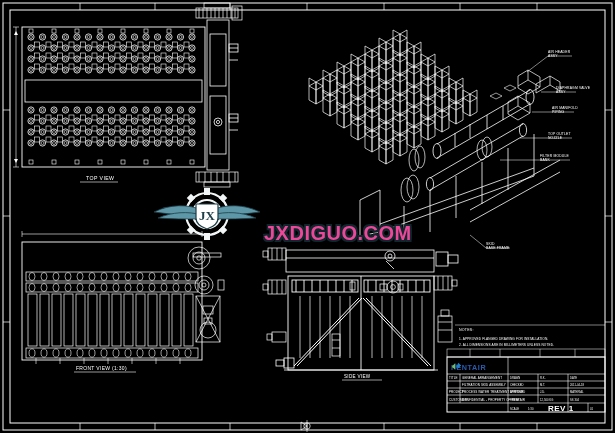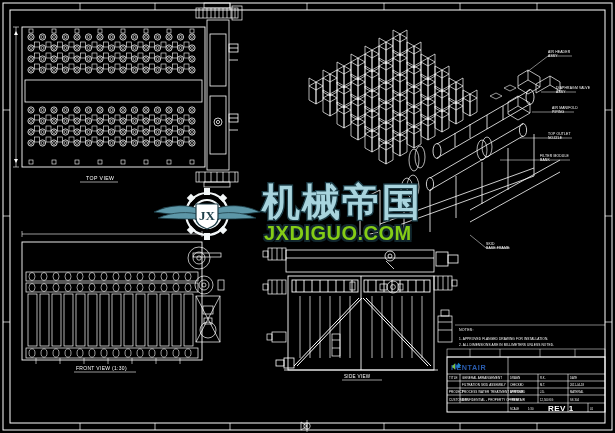--- a/index.html
+++ b/index.html
@@ -637,27 +637,22 @@
       <path d="M60,26 C74,20 92,20 108,28 C94,30 80,31 66,32 Z"></path>
       <path d="M60,31 C74,27 90,28 104,34 C90,35 76,35 64,35 Z"></path>
     </g>
 
     <g>
       <path d="M44,20 L66,20 L66,34 C66,41 58,44 55,45 C52,44 44,41 44,34 Z" fill="#ffffff" stroke="#1d3d47" stroke-width="1.2"></path>
       <text x="55" y="36" text-anchor="middle" font-size="13" font-weight="bold" fill="#1d3d47" font-family="Liberation Serif, serif">JX</text>
     </g>
   </svg>
 
-  <div class="cjk" style="position:absolute;left:110px;top:0px;font-size:38px;font-weight:bold;
-              letter-spacing:2px;line-height:40px;color:#a8d4de;
-              -webkit-text-stroke:2.5px #1d3d47;paint-order:stroke fill;
-              text-shadow:1px 1px 0 #1d3d47,-1px -1px 0 #1d3d47,
-                          1px -1px 0 #1d3d47,-1px 1px 0 #1d3d47;">机械帝国</div>
 
   <div style="position:absolute;left:112px;top:40px;font-size:20px;font-weight:bold;
-              letter-spacing:0.5px;color:#84cc16;
+              letter-spacing:0.5px;color:#ec4899;
               text-shadow:1.6px 1.6px 0 #11262d,-1.6px -1.6px 0 #11262d,
                           1.6px -1.6px 0 #11262d,-1.6px 1.6px 0 #11262d,
                           0 1.6px 0 #11262d,0 -1.6px 0 #11262d,
                           1.6px 0 0 #11262d,-1.6px 0 0 #11262d;">JXDIGUO.COM</div>
 </div>
 
 </div>
 
 </body></html>

